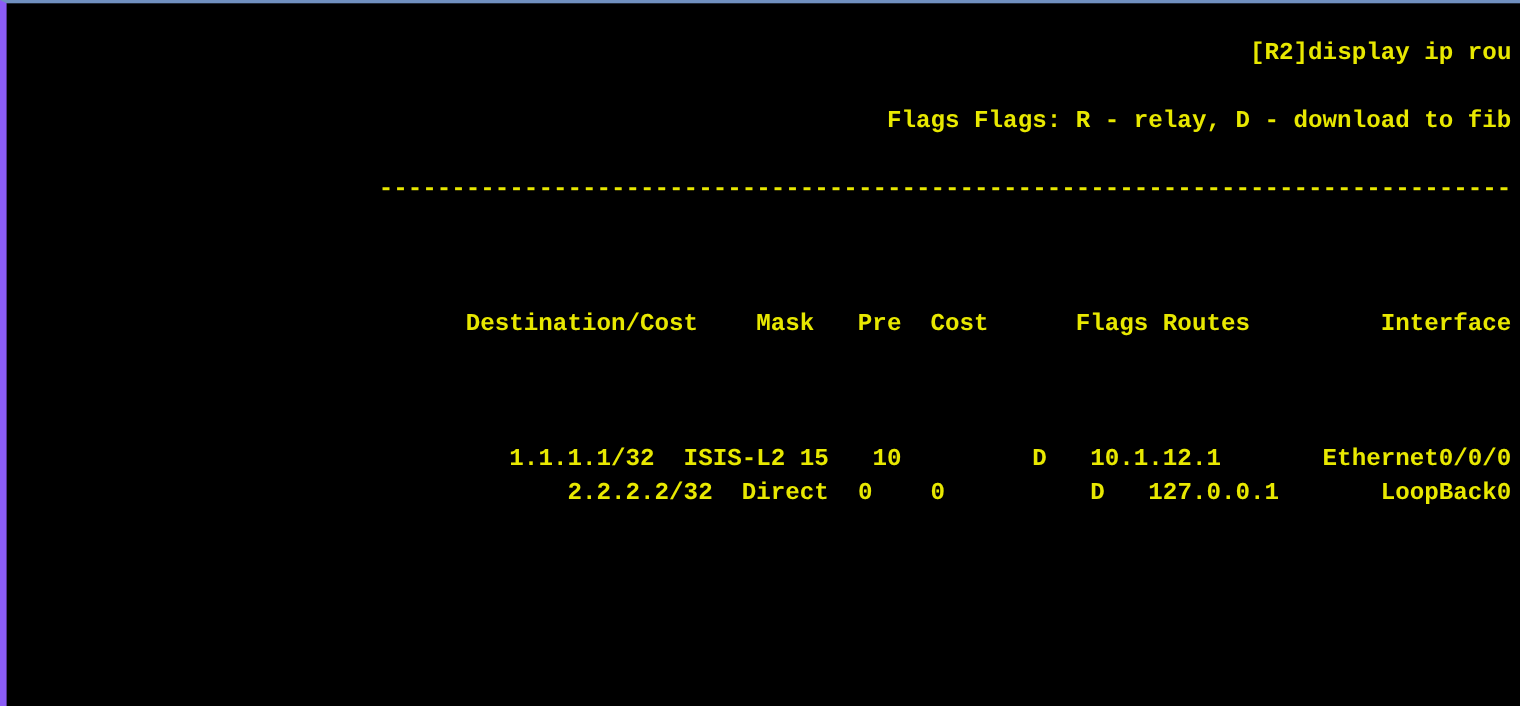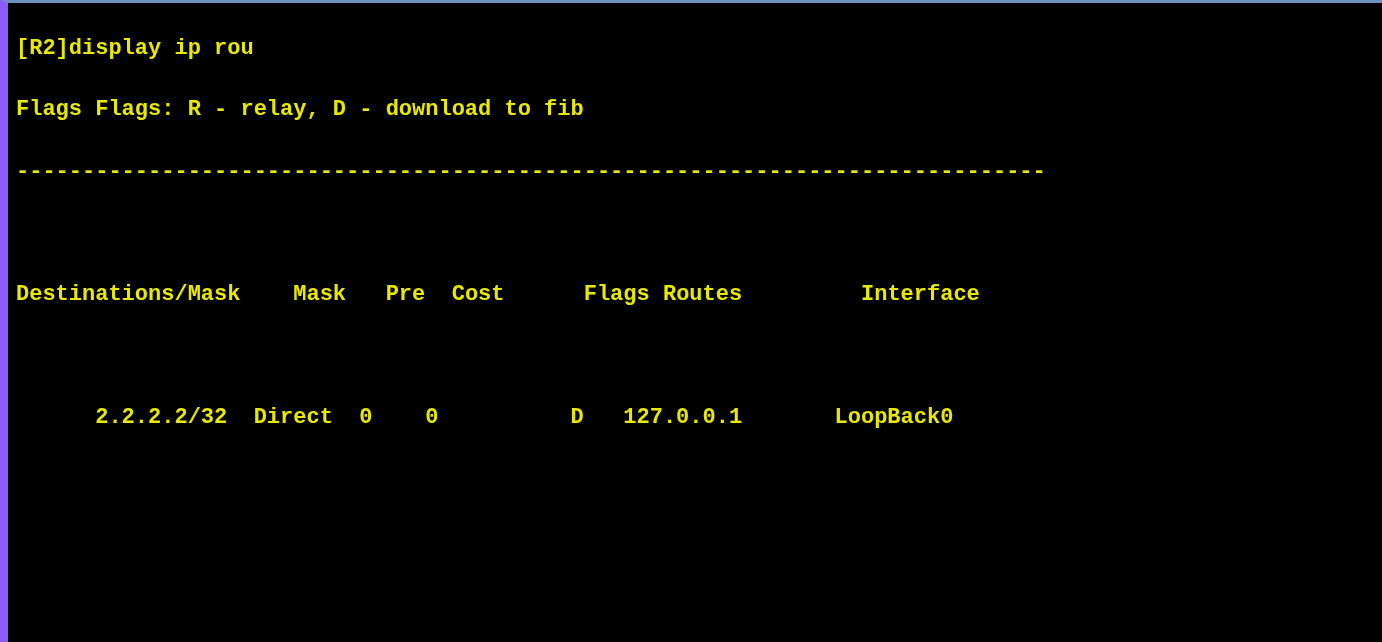--- a/index.html
+++ b/index.html
@@ -9,36 +9,37 @@
       font-family: 'Consolas', 'Courier New', monospace;
       font-size: 22px;
       font-weight: bold;
       line-height: 1.4;
       padding: 0;
       width: 1382px;
       height: 642px;
       overflow: hidden;
     }
     .terminal {
-      border-left: 8px solid #8b5cf6;
+      border-left: 6px solid #8b5cf6;
       border-top: 3px solid #7090c0;
       padding: 0 8px;
       height: 100%;
       white-space: pre;
+      text-align: right;
     }
     .row-top { white-space: pre; }
     .hr-line { letter-spacing: 0; }
     .tbl { white-space: pre; }
   </style>
 </head>
 <body>
 
 <div class="terminal">
 <div class="row-top">[R2]display ip rou</div>
 <div class="row-top">Flags Flags: R - relay, D - download to fib</div>
 <div class="hr-line">------------------------------------------------------------------------------</div>
 <div class="row-top"> </div>
-<div class="tbl"><span>Destinations/Mask</span>    <span>Mask</span>   <span>Pre</span>  <span>Cost</span>      <span>Flags</span> <span>Routes</span>         <span>Interface</span></div>
+<div class="tbl"><span>Destination/Cost</span>    <span>Mask</span>   <span>Pre</span>  <span>Cost</span>      <span>Flags</span> <span>Routes</span>         <span>Interface</span></div>
 <div class="row-top"> </div>
-<div id="routes-body"><div class="tbl">      2.2.2.2/32  Direct  0    0          D   127.0.0.1       LoopBack0</div></div>
+<div id="routes-body"><div class="tbl">      1.1.1.1/32  ISIS-L2 15   10         D   10.1.12.1       Ethernet0/0/0</div><div class="tbl">      2.2.2.2/32  Direct  0    0          D   127.0.0.1       LoopBack0</div></div>
 
 
 </div>
 
 </body></html>

